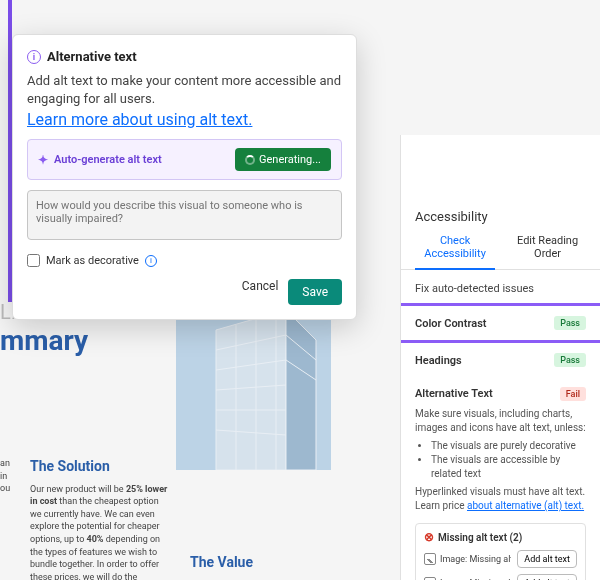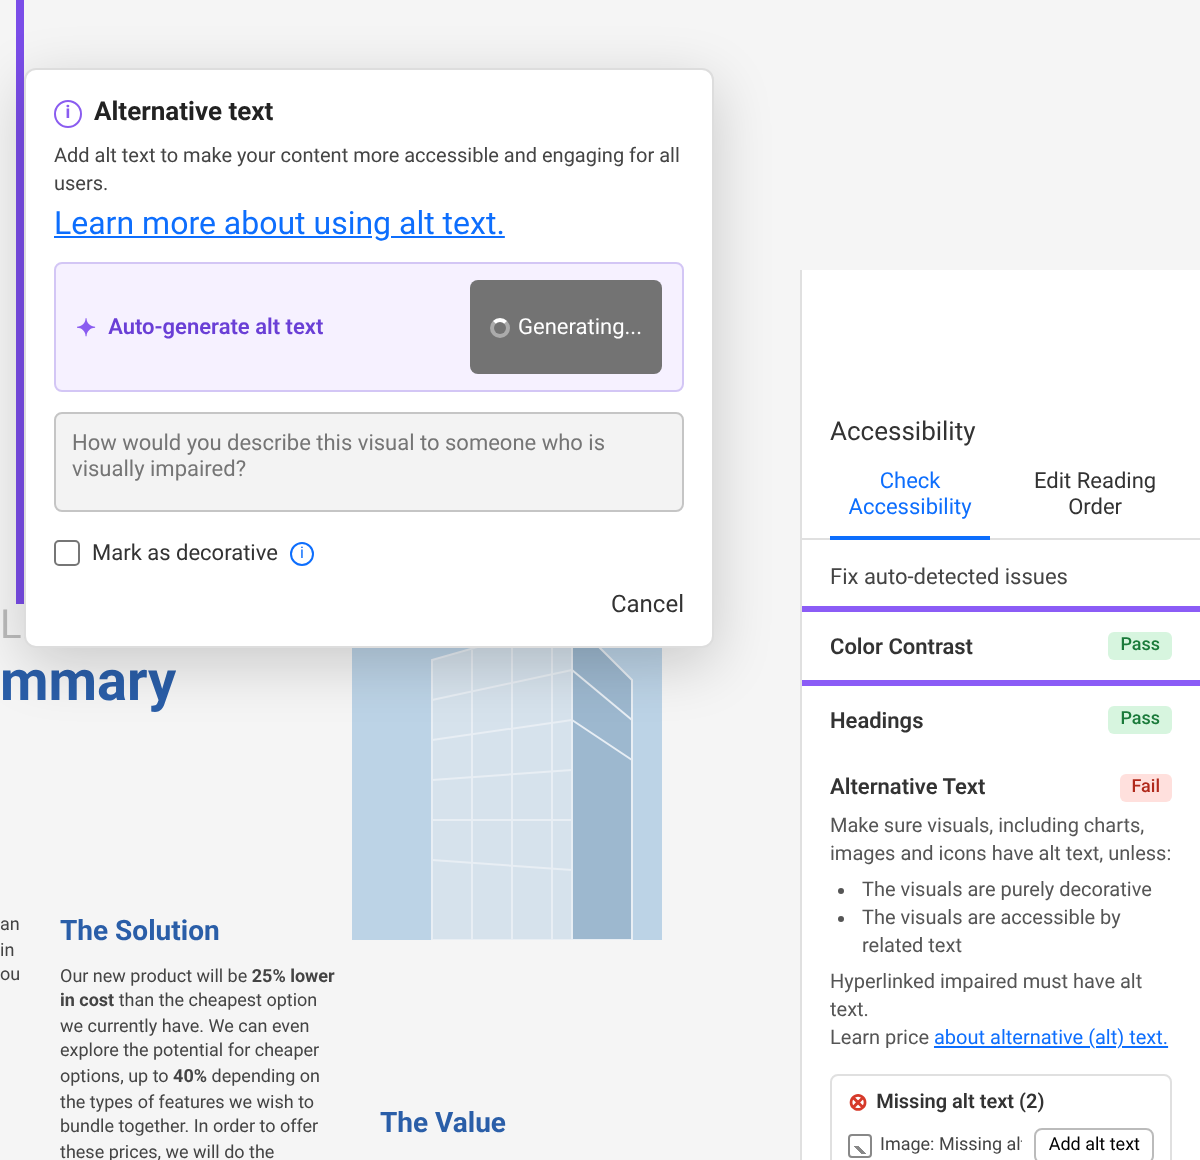--- a/index.html
+++ b/index.html
@@ -45,26 +45,26 @@
 .missing-head .x { color: #d63a2a; font-size: 12px; }
 .missing-row { display: flex; align-items: center; justify-content: space-between; margin-top: 6px; gap: 6px; }
 .missing-label { font-size: 9px; color: #444; display: flex; align-items: center; gap: 4px; white-space: nowrap; overflow: hidden; }
 .add-btn { border: 1px solid #bbb; border-radius: 4px; background: #fff; font-size: 9px; padding: 3px 6px; cursor: pointer; white-space: nowrap; }
 
 
 .modal-backdrop { position: absolute; left: 8px; top: -8px; width: 352px; height: 310px; border-left: 4px solid #7a4de8; border-radius: 0 0 8px 0; }
 .modal { position: absolute; left: 12px; top: 34px; width: 345px; background: #fff; border: 1px solid #ddd; border-radius: 6px; box-shadow: 0 8px 30px rgba(0,0,0,0.18); padding: 14px; }
 .modal-head { display: flex; align-items: center; gap: 6px; font-weight: 700; font-size: 13px; color: #222; }
 .modal-head .iicon { width: 14px; height: 14px; border: 1.5px solid #8a5cf0; border-radius: 50%; display: inline-flex; align-items: center; justify-content: center; font-size: 9px; color: #8a5cf0; font-weight: 700; }
-.modal-desc { font-size: 10px; color: #444; margin-top: 8px; line-height: 1.4; }
+.modal-desc { font-size: 13px; color: #444; margin-top: 8px; line-height: 1.4; }
 .modal-link { color: #0d6efd; text-decoration: underline; font-size: 16px; display: inline-block; margin-top: 2px; cursor: pointer; }
 .autogen-box { margin-top: 10px; border: 1px solid #d3c6f5; background: #f6f1ff; border-radius: 4px; padding: 8px 10px; display: flex; justify-content: space-between; align-items: center; }
 .autogen-label { color: #6a3fd6; font-size: 11px; font-weight: 600; display: flex; align-items: center; gap: 6px; }
 .sparkle { color: #8a5cf0; font-size: 12px; }
-.gen-btn { background: #737373; color: #fff; border: none; border-radius: 4px; font-size: 11px; padding: 17px 10px; display: flex; align-items: center; gap: 4px; cursor: pointer; }
+.gen-btn { background: #15803d; color: #fff; border: none; border-radius: 4px; font-size: 11px; padding: 5px 10px; display: flex; align-items: center; gap: 4px; cursor: pointer; }
 .spinner { width: 10px; height: 10px; border: 2px solid rgba(255,255,255,0.4); border-top-color: #fff; border-radius: 50%; display: inline-block; }
 .alt-textarea { width: 100%; margin-top: 10px; border: 1px solid #c5c5c5; background: #f3f3f3; border-radius: 4px; padding: 8px; font-size: 11px; color: #888; height: 50px; resize: none; font-family: inherit; }
 .dec-row { display: flex; align-items: center; gap: 6px; margin-top: 10px; font-size: 11px; color: #333; }
 .dec-row input[type=checkbox] { width: 13px; height: 13px; }
 .info-dot { width: 12px; height: 12px; border: 1px solid #0d6efd; border-radius: 50%; display: inline-flex; align-items: center; justify-content: center; font-size: 8px; color: #0d6efd; }
 .modal-actions { display: flex; justify-content: flex-end; gap: 10px; margin-top: 12px; align-items: flex-start; }
 .btn-cancel { background: none; border: none; font-size: 12px; color: #333; cursor: pointer; }
 .btn-save { background: #0a8a7a; color: #fff; border: none; border-radius: 4px; font-size: 12px; padding: 6px 14px; cursor: pointer; }
 .img-icon { width:12px; height:12px; border:1px solid #888; border-radius:2px; position:relative; flex-shrink:0; }
 .img-icon::after { content:""; position:absolute; bottom:1px; left:1px; right:1px; height:4px; background:linear-gradient(45deg,transparent 40%, #888 40%, #888 60%, transparent 60%); }
@@ -138,21 +138,21 @@
     <div class="sp-section-title">
       <span>Alternative Text</span>
       <span class="badge fail">Fail</span>
     </div>
     <div class="sp-body">
       <div>Make sure visuals, including charts, images and icons have alt text, unless:</div>
       <ul id="alt-bullets">
           <li>The visuals are purely decorative</li>
           <li>The visuals are accessible by related text</li>
         </ul>
-      <div>Hyperlinked impaired must have alt text.</div>
+      <div>Hyperlinked visuals must have alt text.</div>
       <div>
         <span>Learn price </span><span class="sp-link">about alternative (alt) text.</span>
       </div>
     </div>
   </div>
   <div class="missing-box">
     <div class="missing-head">
       <span class="x">⊗</span>
       <span>Missing alt text (2)</span>
     </div>
@@ -194,14 +194,15 @@
     </button>
   </div>
   <textarea class="alt-textarea" placeholder="How would you describe this visual to someone who is visually impaired?" style=""></textarea>
   <div class="dec-row">
     <input type="checkbox" style="">
     <span>Mark as decorative</span>
     <span class="info-dot">i</span>
   </div>
   <div class="modal-actions">
     <button class="btn-cancel">Cancel</button>
+    <button class="btn-save">Save</button>
   </div>
 </div>
 
 </body></html>

